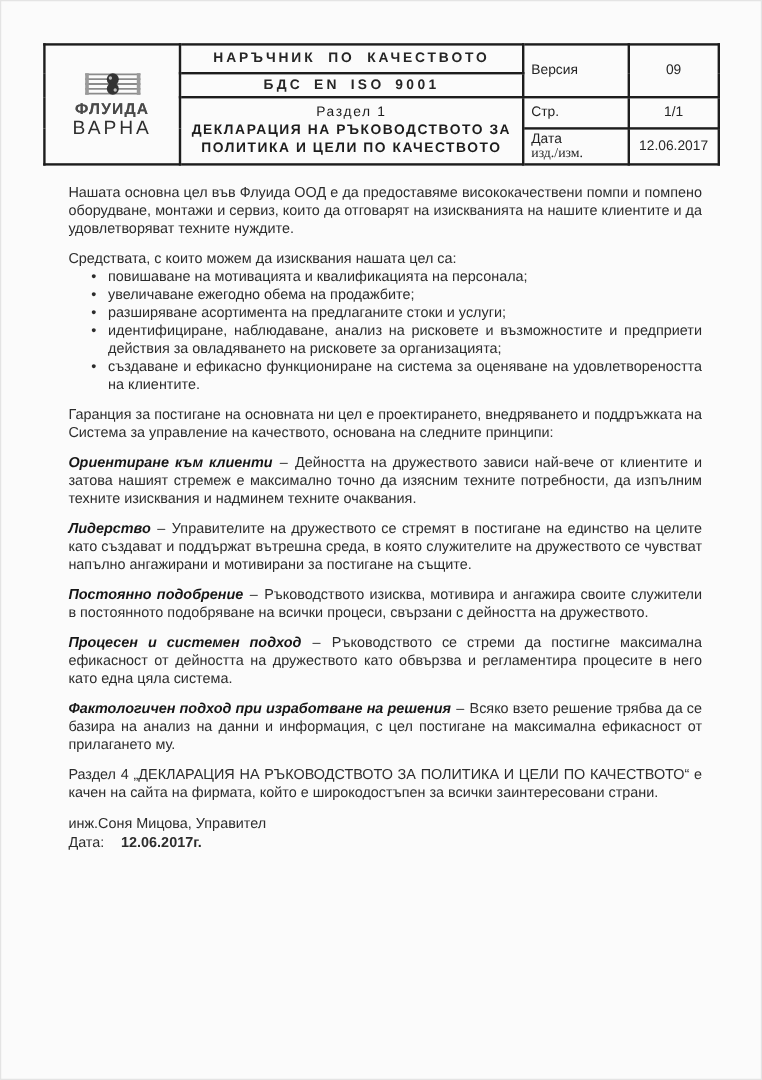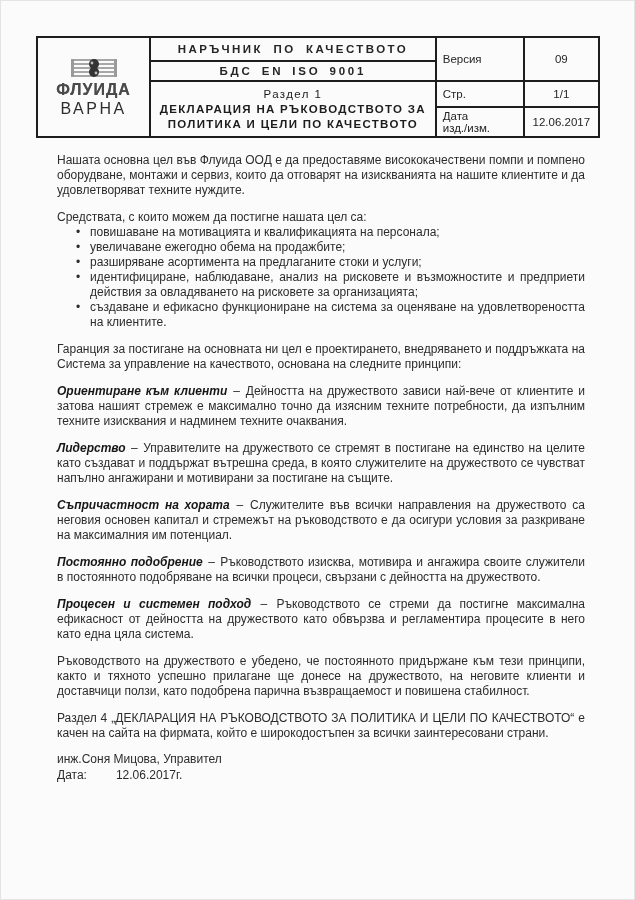--- a/index.html
+++ b/index.html
@@ -47,62 +47,62 @@
     letter-spacing: 2.8px;
     word-spacing: 3px;
     font-size: 11.5px;
     height: 20px;
     color: #2a2a2a;
   }
   .section-cell { line-height: 15px; padding: 3px 4px; }
   .section-label { font-weight: normal; letter-spacing: 1.4px; color: #1c1c1c; }
   .section-line { font-weight: bold; letter-spacing: 1.3px; color: #1c1c1c; font-size: 11.5px; }
   .meta-label { line-height: 12px; }
-  .meta-label .l2 { display: block; }
+  .meta-label .l2 { display: block; font-family: Liberation Serif, serif; }
   tr.r1 td { height: 24px; }
   tr.r2 td { height: 20px; }
   tr.r3 td { height: 26px; }
   tr.r4 td { height: 30px; }
 
   
   .logo-wrap { display: flex; flex-direction: column; align-items: center; gap: 1px; }
   .brand-name {
     font-weight: bold;
-    font-size: 16px;
+    font-size: 13px;
     letter-spacing: 1px;
     color: #4a4a4a;
     text-shadow: 0 0 0.4px #777;
   }
   .brand-city { font-size: 16px; letter-spacing: 2.5px; color: #2e2e2e; }
 
   
   .doc-body {
     margin: 15px 50px 0 57px;
     width: 528px;
     font-size: 12px;
     line-height: 15px;
     text-align: justify;
     color: #2c2c2c;
   }
-  .doc-body p { margin: 12px 0 10px 0; }
+  .doc-body p { margin: 0 0 10px 0; }
   p.no-gap { margin-bottom: 0; }
   .principle-title { font-weight: bold; font-style: italic; color: #161616; }
   .dash { padding: 0 1px; }
 
   .bullet-list { margin: 0 0 10px 0; }
   .bullet-row { display: flex; }
   .bullet-glyph {
     flex: 0 0 33px;
     padding-left: 19px;
     font-size: 12px;
   }
   .bullet-text { flex: 1 1 auto; text-align: justify; }
 
   .signature-block { margin-top: 0; line-height: 16px; }
-  .date-line .date-value { margin-left: 29px; }
+  .date-line .date-value { margin-left: 14px; font-weight: bold; }
 </style>
 </head>
 <body>
 
 <div class="page">
 
   <table class="header-table">
     <tbody>
         <tr class="r1">
       <td class="logo-cell" rowspan="4">
@@ -146,21 +146,21 @@
       <td class="meta-label-cell meta-label"><span>Дата</span><span class="l2">изд./изм.</span></td>
       <td class="meta-value-cell">12.06.2017</td>
     </tr>
   </tbody>
     </table>
 
   <div class="doc-body">
 
     <p>Нашата основна цел във Флуида ООД е да предоставяме висококачествени помпи и помпено оборудване, монтажи и сервиз, които да отговарят на изискванията на нашите клиентите и да удовлетворяват техните нуждите.</p>
 
-    <p class="no-gap">Средствата, с които можем да постигне нашата цел са:</p>
+    <p class="no-gap">Средствата, с които можем да изисквания нашата цел са:</p>
 
     <div class="bullet-list">
       <div class="bullet-row">
         <span class="bullet-glyph">•</span>
         <span class="bullet-text">повишаване на мотивацията и квалификацията на персонала;</span>
       </div>
       <div class="bullet-row">
         <span class="bullet-glyph">•</span>
         <span class="bullet-text">увеличаване ежегодно обема на продажбите;</span>
       </div>
@@ -177,29 +177,28 @@
         <span class="bullet-text">създаване и ефикасно функциониране на система за оценяване на удовлетвореността на клиентите.</span>
       </div>
     </div>
 
     <p>Гаранция за постигане на основната ни цел е проектирането, внедряването и поддръжката на Система за управление на качеството, основана на следните принципи:</p>
 
     <p><span class="principle-title">Ориентиране към клиенти</span> <span class="dash">–</span> <span>Дейността на дружеството зависи най-вече от клиентите и затова нашият стремеж е максимално точно да изясним техните потребности, да изпълним техните изисквания и надминем техните очаквания.</span></p>
 
     <p><span class="principle-title">Лидерство</span> <span class="dash">–</span> <span>Управителите на дружеството се стремят в постигане на единство на целите като създават и поддържат вътрешна среда, в която служителите на дружеството се чувстват напълно ангажирани и мотивирани за постигане на същите.</span></p>
 
-    <p><span class="principle-title">Съпричастност на хората</span> <span class="dash">–</span> <span>Служителите във всички направления на дружеството са неговия основен капитал и стремежът на ръководството е да осигури условия за разкриване на максималния им потенциал.</span></p>
 
     <p><span class="principle-title">Постоянно подобрение</span> <span class="dash">–</span> <span>Ръководството изисква, мотивира и ангажира своите служители в постоянното подобряване на всички процеси, свързани с дейността на дружеството.</span></p>
 
     <p><span class="principle-title">Процесен и системен подход</span> <span class="dash">–</span> <span>Ръководството се стреми да постигне максимална ефикасност от дейността на дружеството като обвързва и регламентира процесите в него като една цяла система.</span></p>
 
-
-
-    <p>Ръководството на дружеството е убедено, че постоянното придържане към тези принципи, както и тяхното успешно прилагане ще донесе на дружеството, на неговите клиенти и доставчици ползи, като подобрена парична възвращаемост и повишена стабилност.</p>
+    <p><span class="principle-title">Фактологичен подход при изработване на решения</span> <span class="dash">–</span> <span>Всяко взето решение трябва да се базира на анализ на данни и информация, с цел постигане на максимална ефикасност от прилагането му.</span></p>
+
+
 
     <p>Раздел 4 „ДЕКЛАРАЦИЯ НА РЪКОВОДСТВОТО ЗА ПОЛИТИКА И ЦЕЛИ ПО КАЧЕСТВОТО“ е качен на сайта на фирмата, който е широкодостъпен за всички заинтересовани страни.</p>
 
     <div class="signature-block">
       <div>инж.Соня Мицова, Управител</div>
       <div class="date-line"><span>Дата:</span><span class="date-value">12.06.2017г.</span></div>
     </div>
 
   </div>
 </div>

